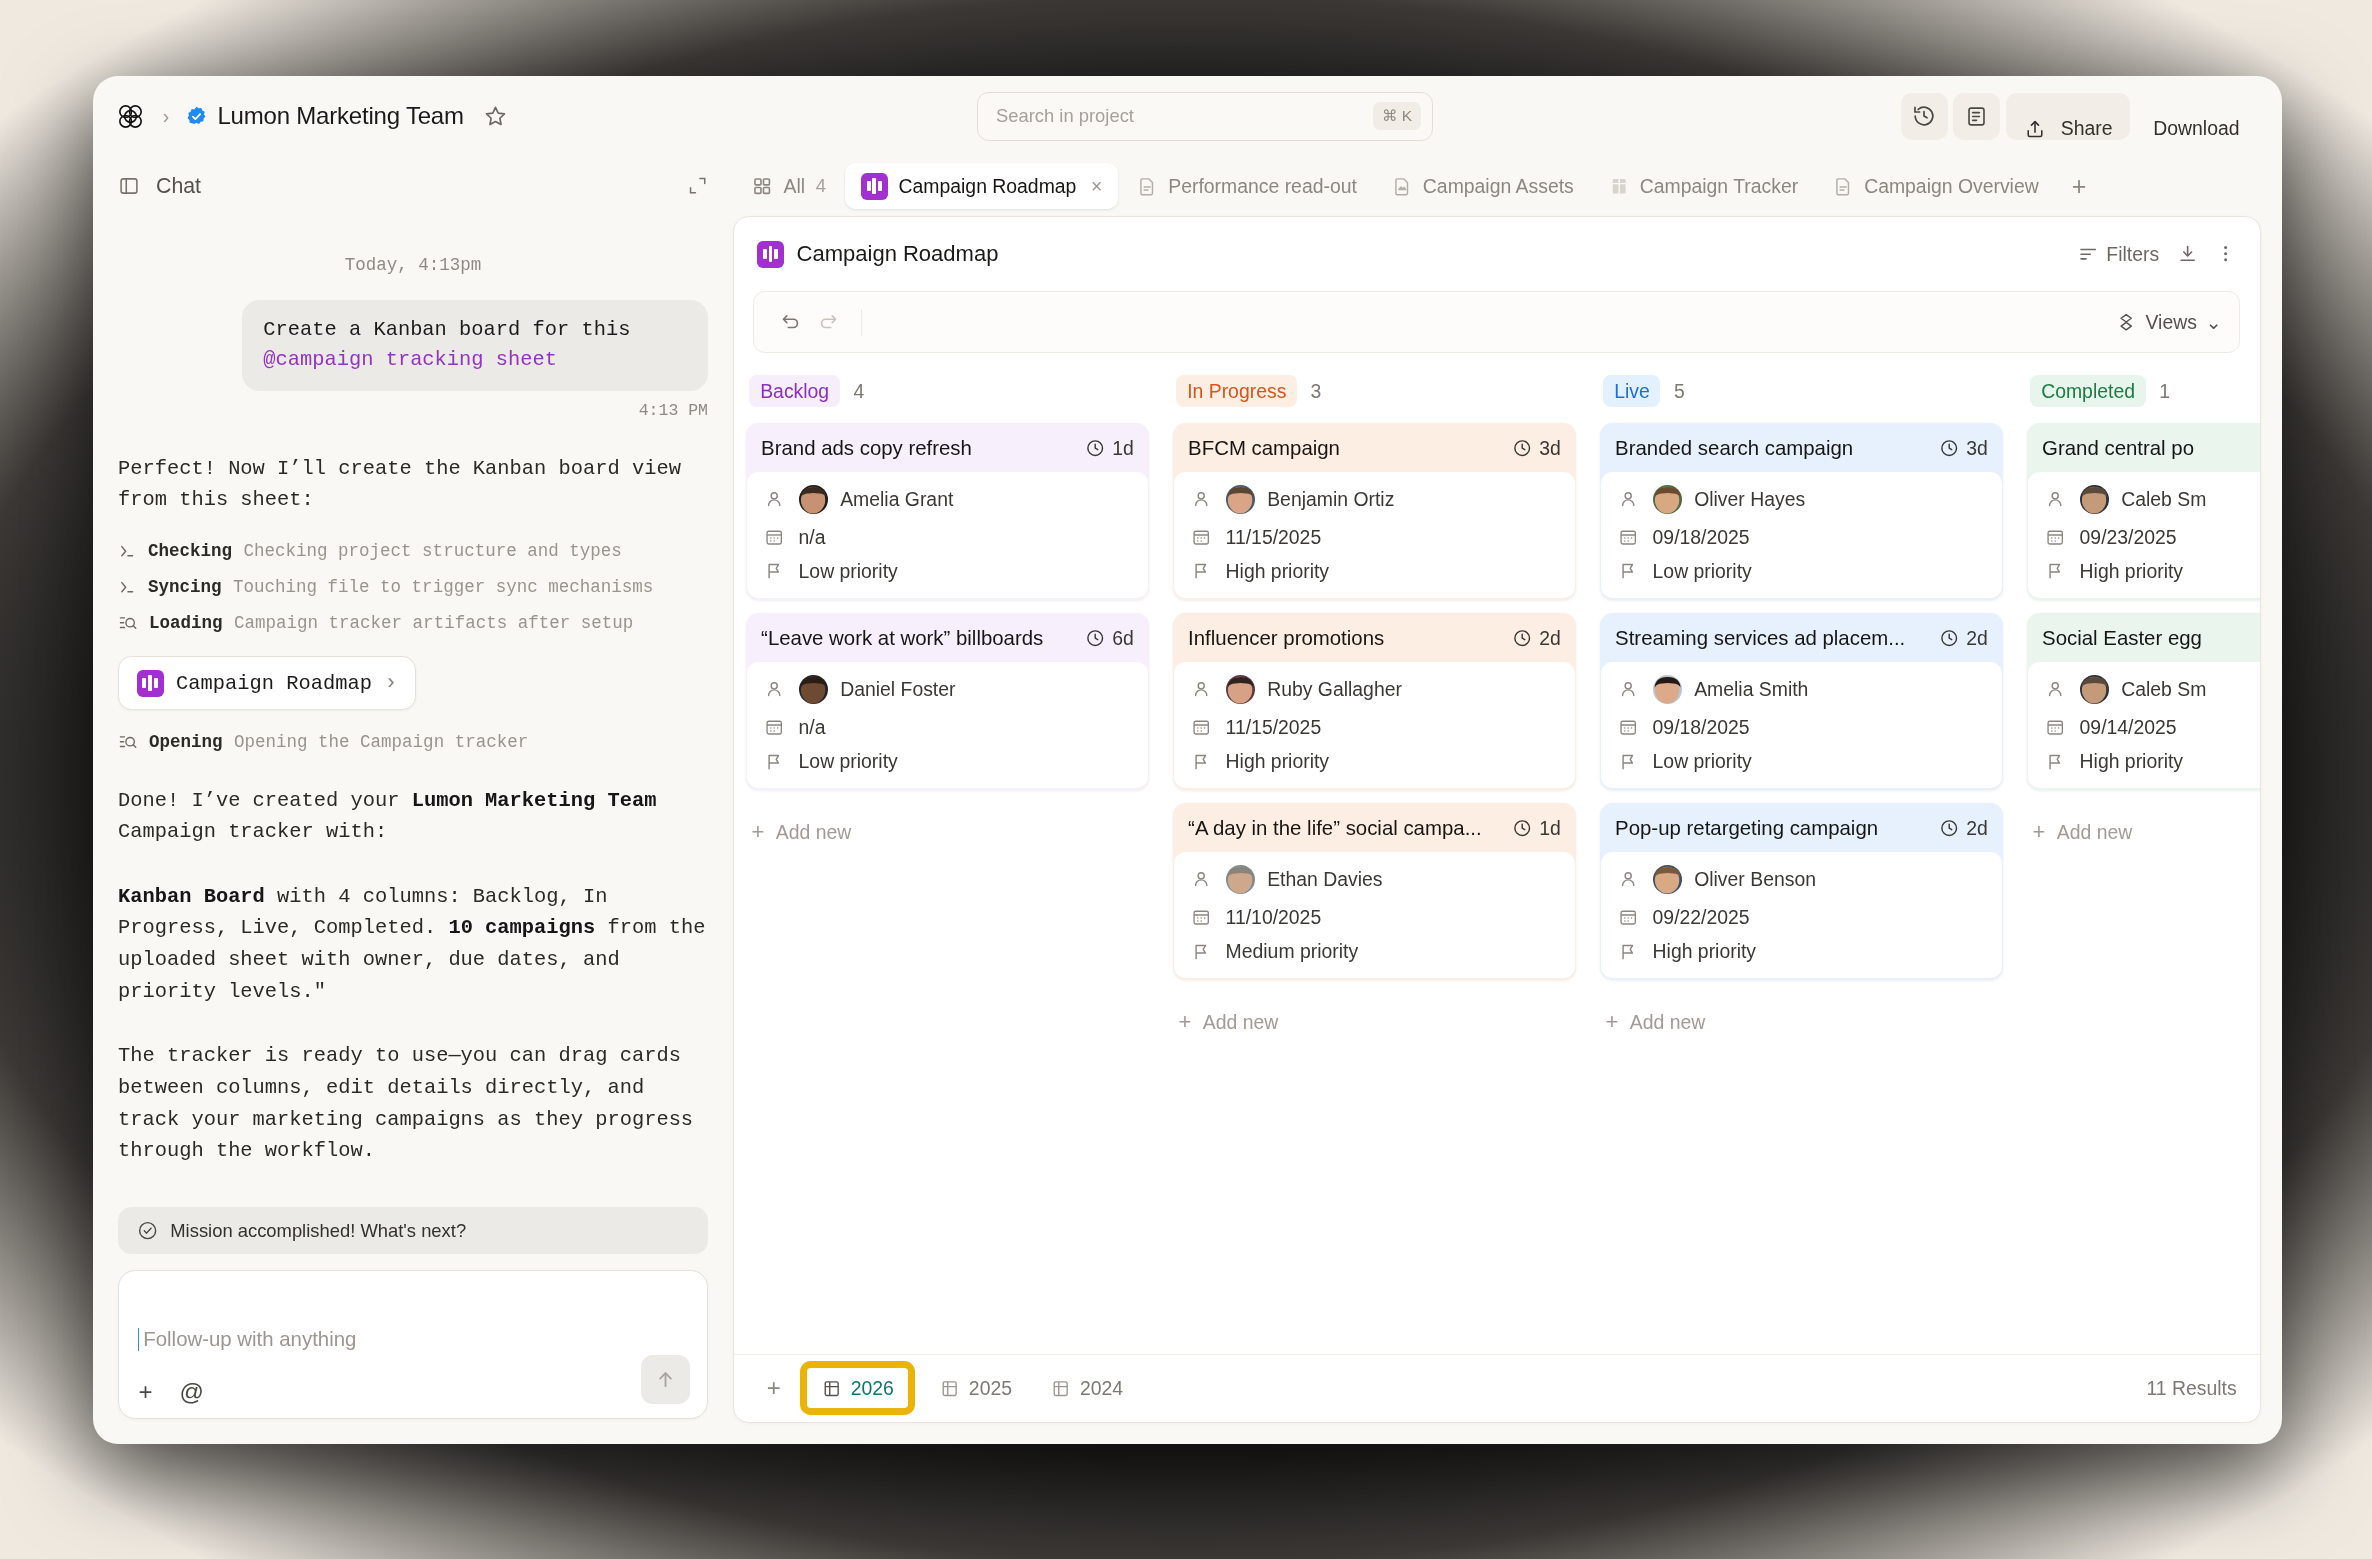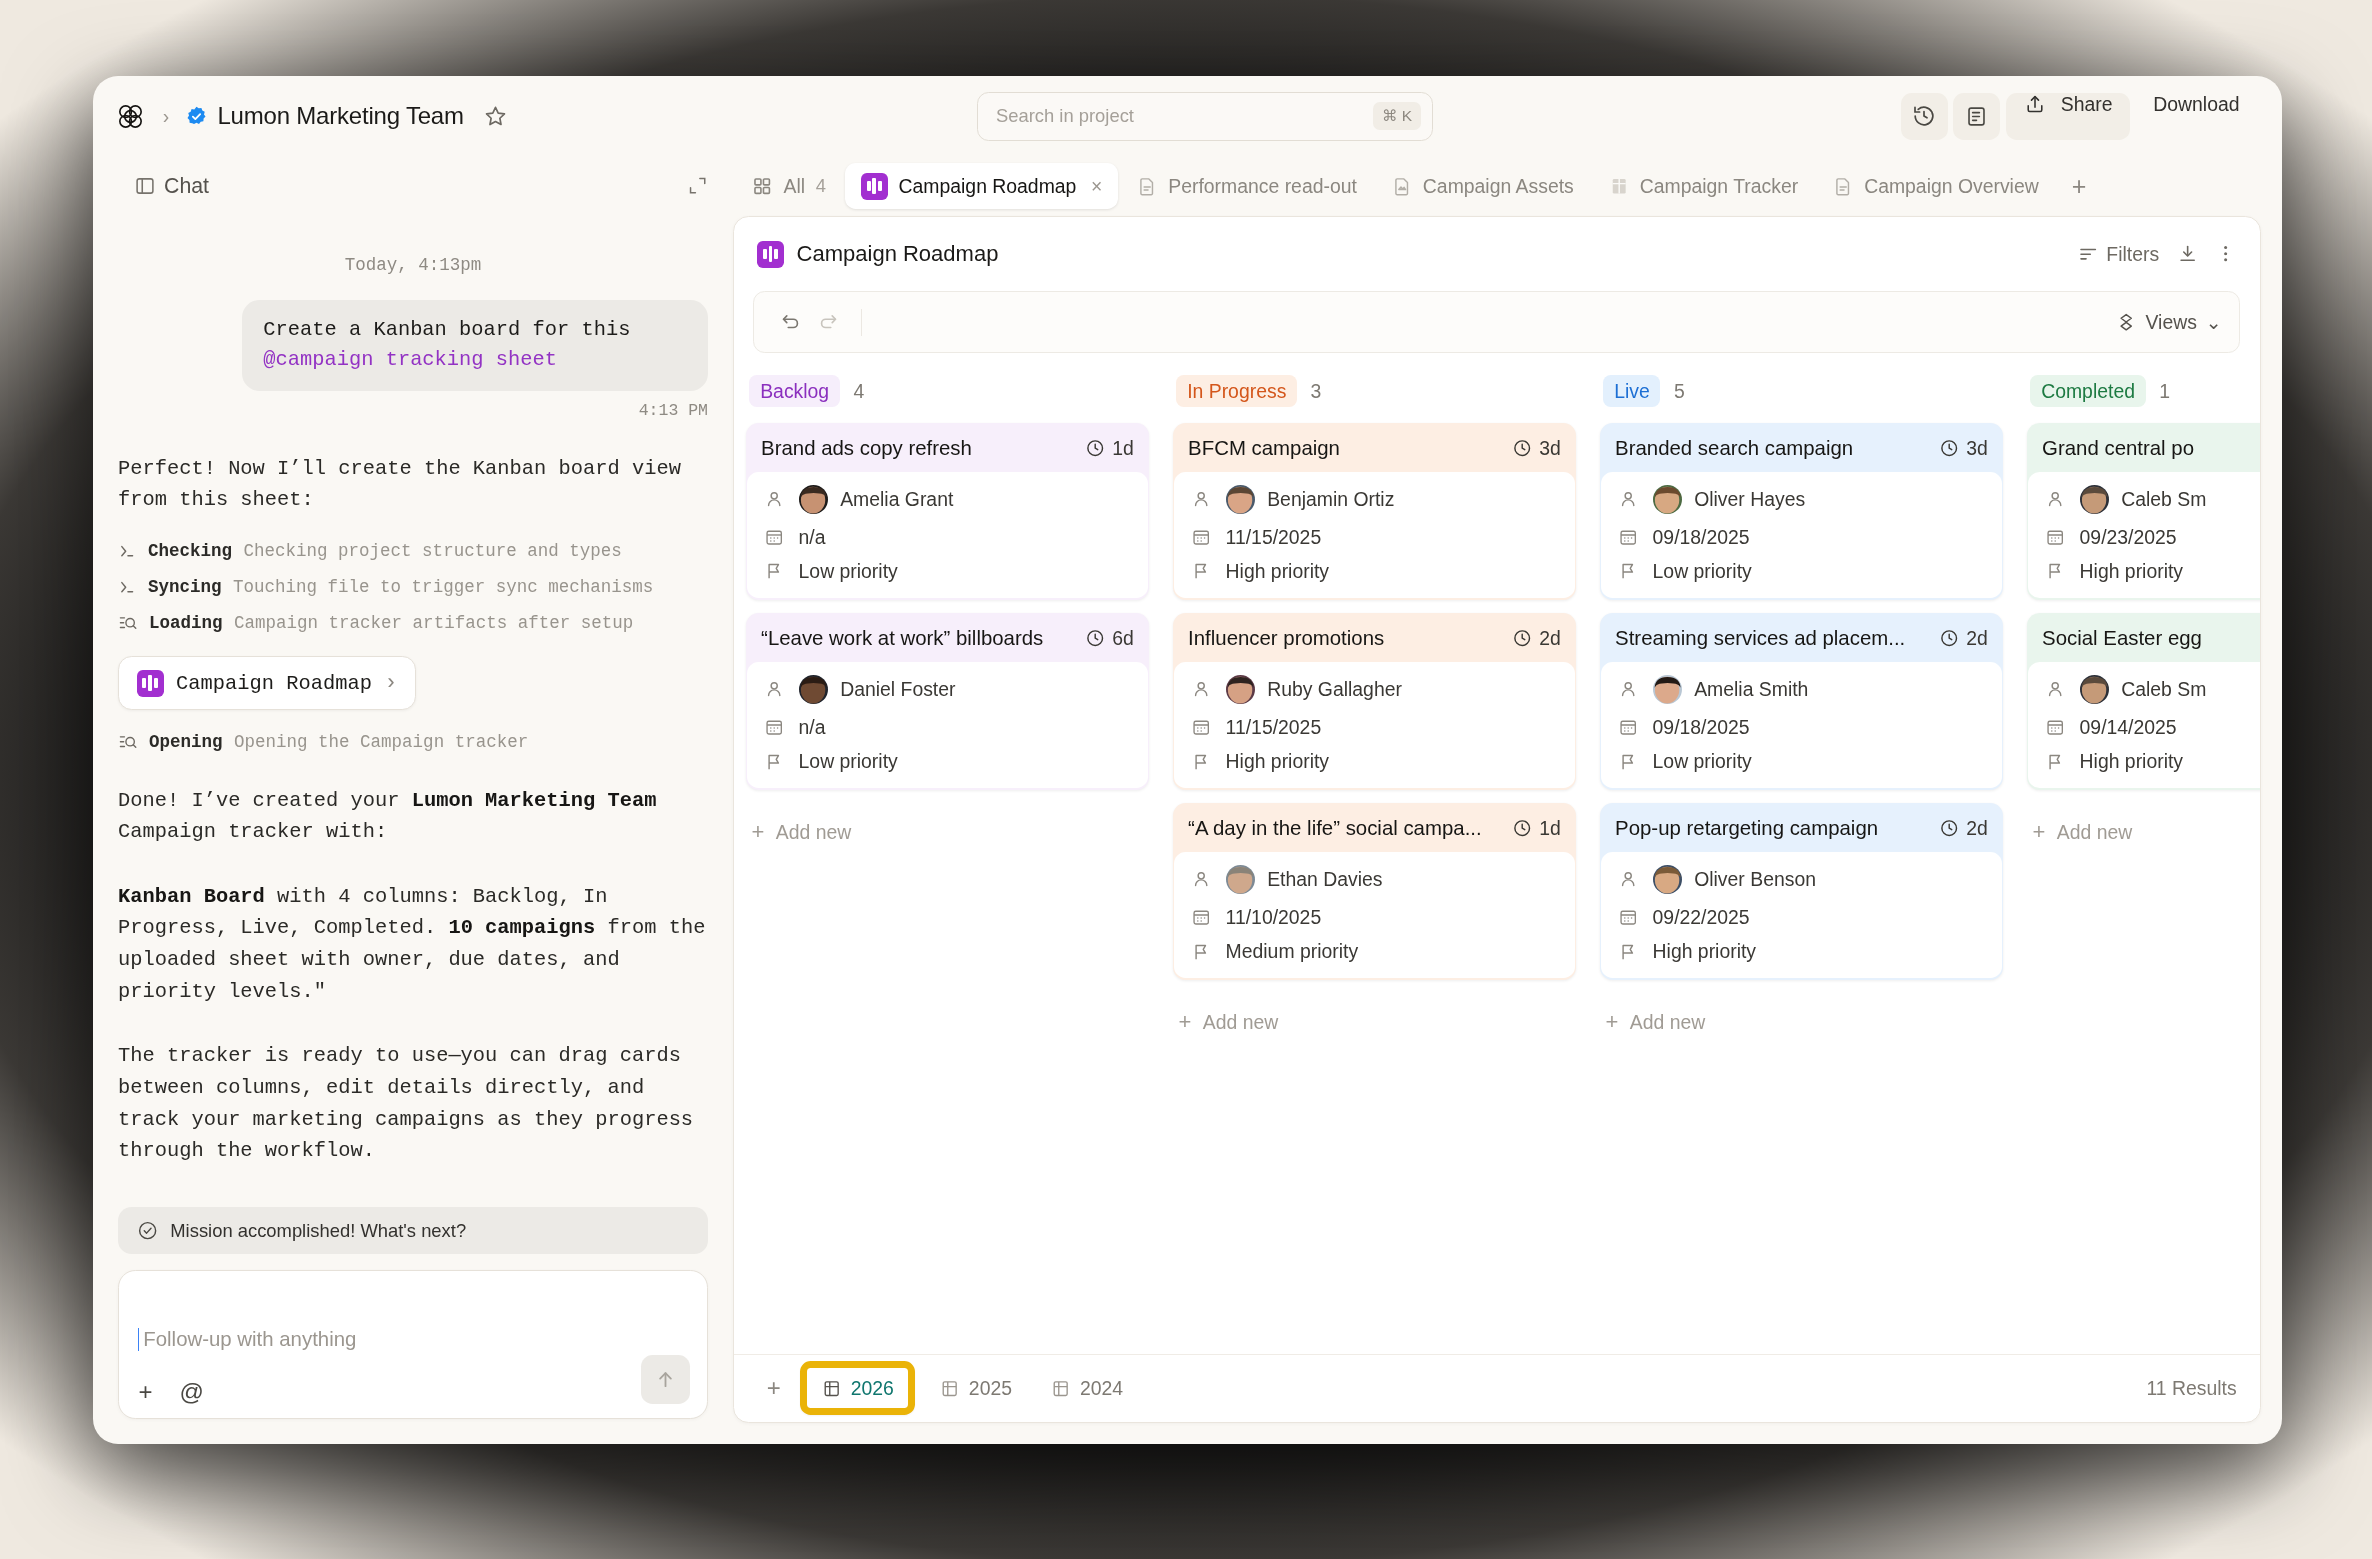--- a/index.html
+++ b/index.html
@@ -60,35 +60,35 @@
     font-size: 15.5px; color: #8d8880; background: #f1ede6;
     border-radius: 6.8px; padding: 4.9px 8.7px; white-space: nowrap;
   }
   #tb-right { display: flex; align-items: center; gap: 5.8px; flex:none; }
   .tb-icon-btn {
     width: 47px; height: 47px; border-radius: 10.7px; background: #f2eee7;
     display: flex; align-items: center; justify-content: center; cursor: pointer;
   }
   .tb-btn {
     height: 47px; border-radius: 10.7px; background: #f2eee7;
-    display: flex; align-items: flex-start; gap: 15px;
+    display: flex; align-items: flex-end; gap: 15px;
     padding: 0 17.5px; cursor: pointer;
     font-size: 19.4px; color: #33312e;
   }
   .tb-btn.plain { background: transparent; }
   
   #body { flex: 1; display: flex; min-height: 0; }
   
   #chat {
     width: 640px; flex: none; display: flex; flex-direction: column;
     min-height: 0;
   }
   #chat-head {
     height: 60px; flex: none; display: flex; align-items: center;
-    padding: 0 25px 0 41px; gap: 8px;
+    padding: 0 25px 0 25px; gap: 16px;
   }
   #chat-title { font-size: 21.3px; color: #55524d; }
   #chat-expand { margin-left: auto; cursor: pointer; display:flex; }
   #chat-scroll {
     flex: 1; min-height: 0; overflow: hidden;
     padding: 21.3px 25px 0 25px;
     font-family: Liberation Mono, monospace;
   }
   .daystamp { text-align: center; font-size: 17.5px; color: #8e8a83; margin: 17.5px 0 25px; }
   .bubble-row { display: flex; justify-content: flex-end; }

